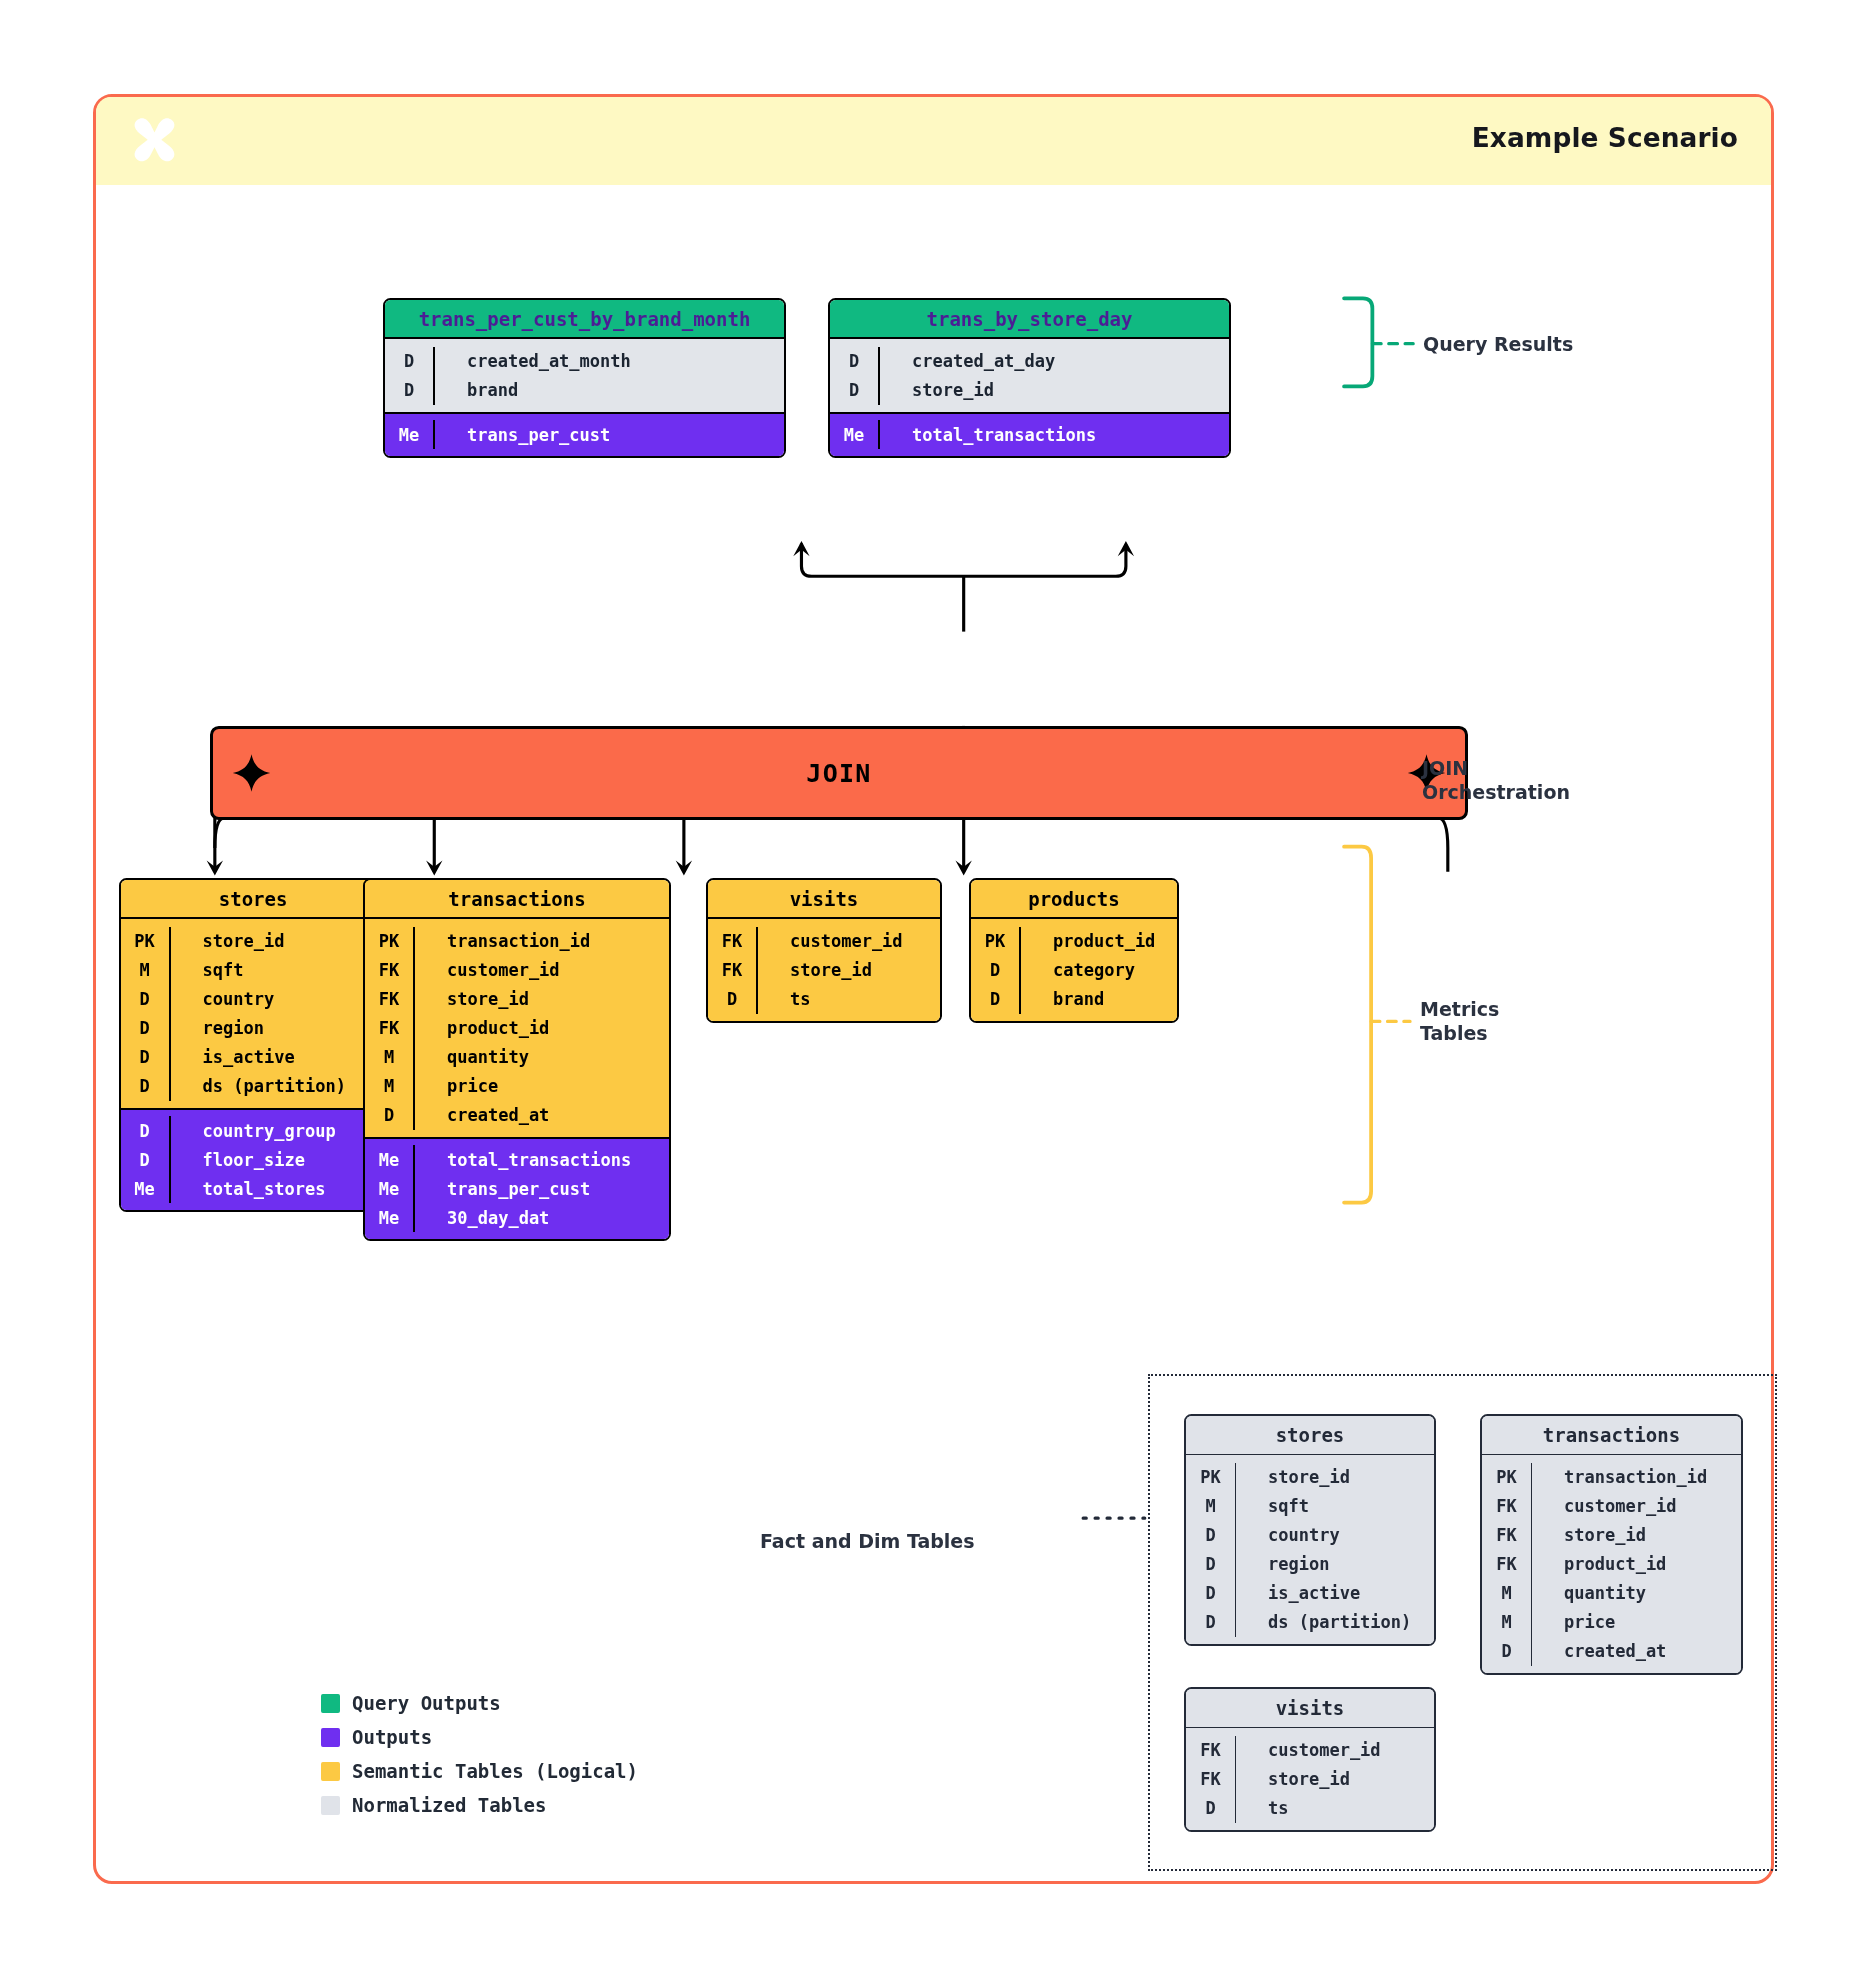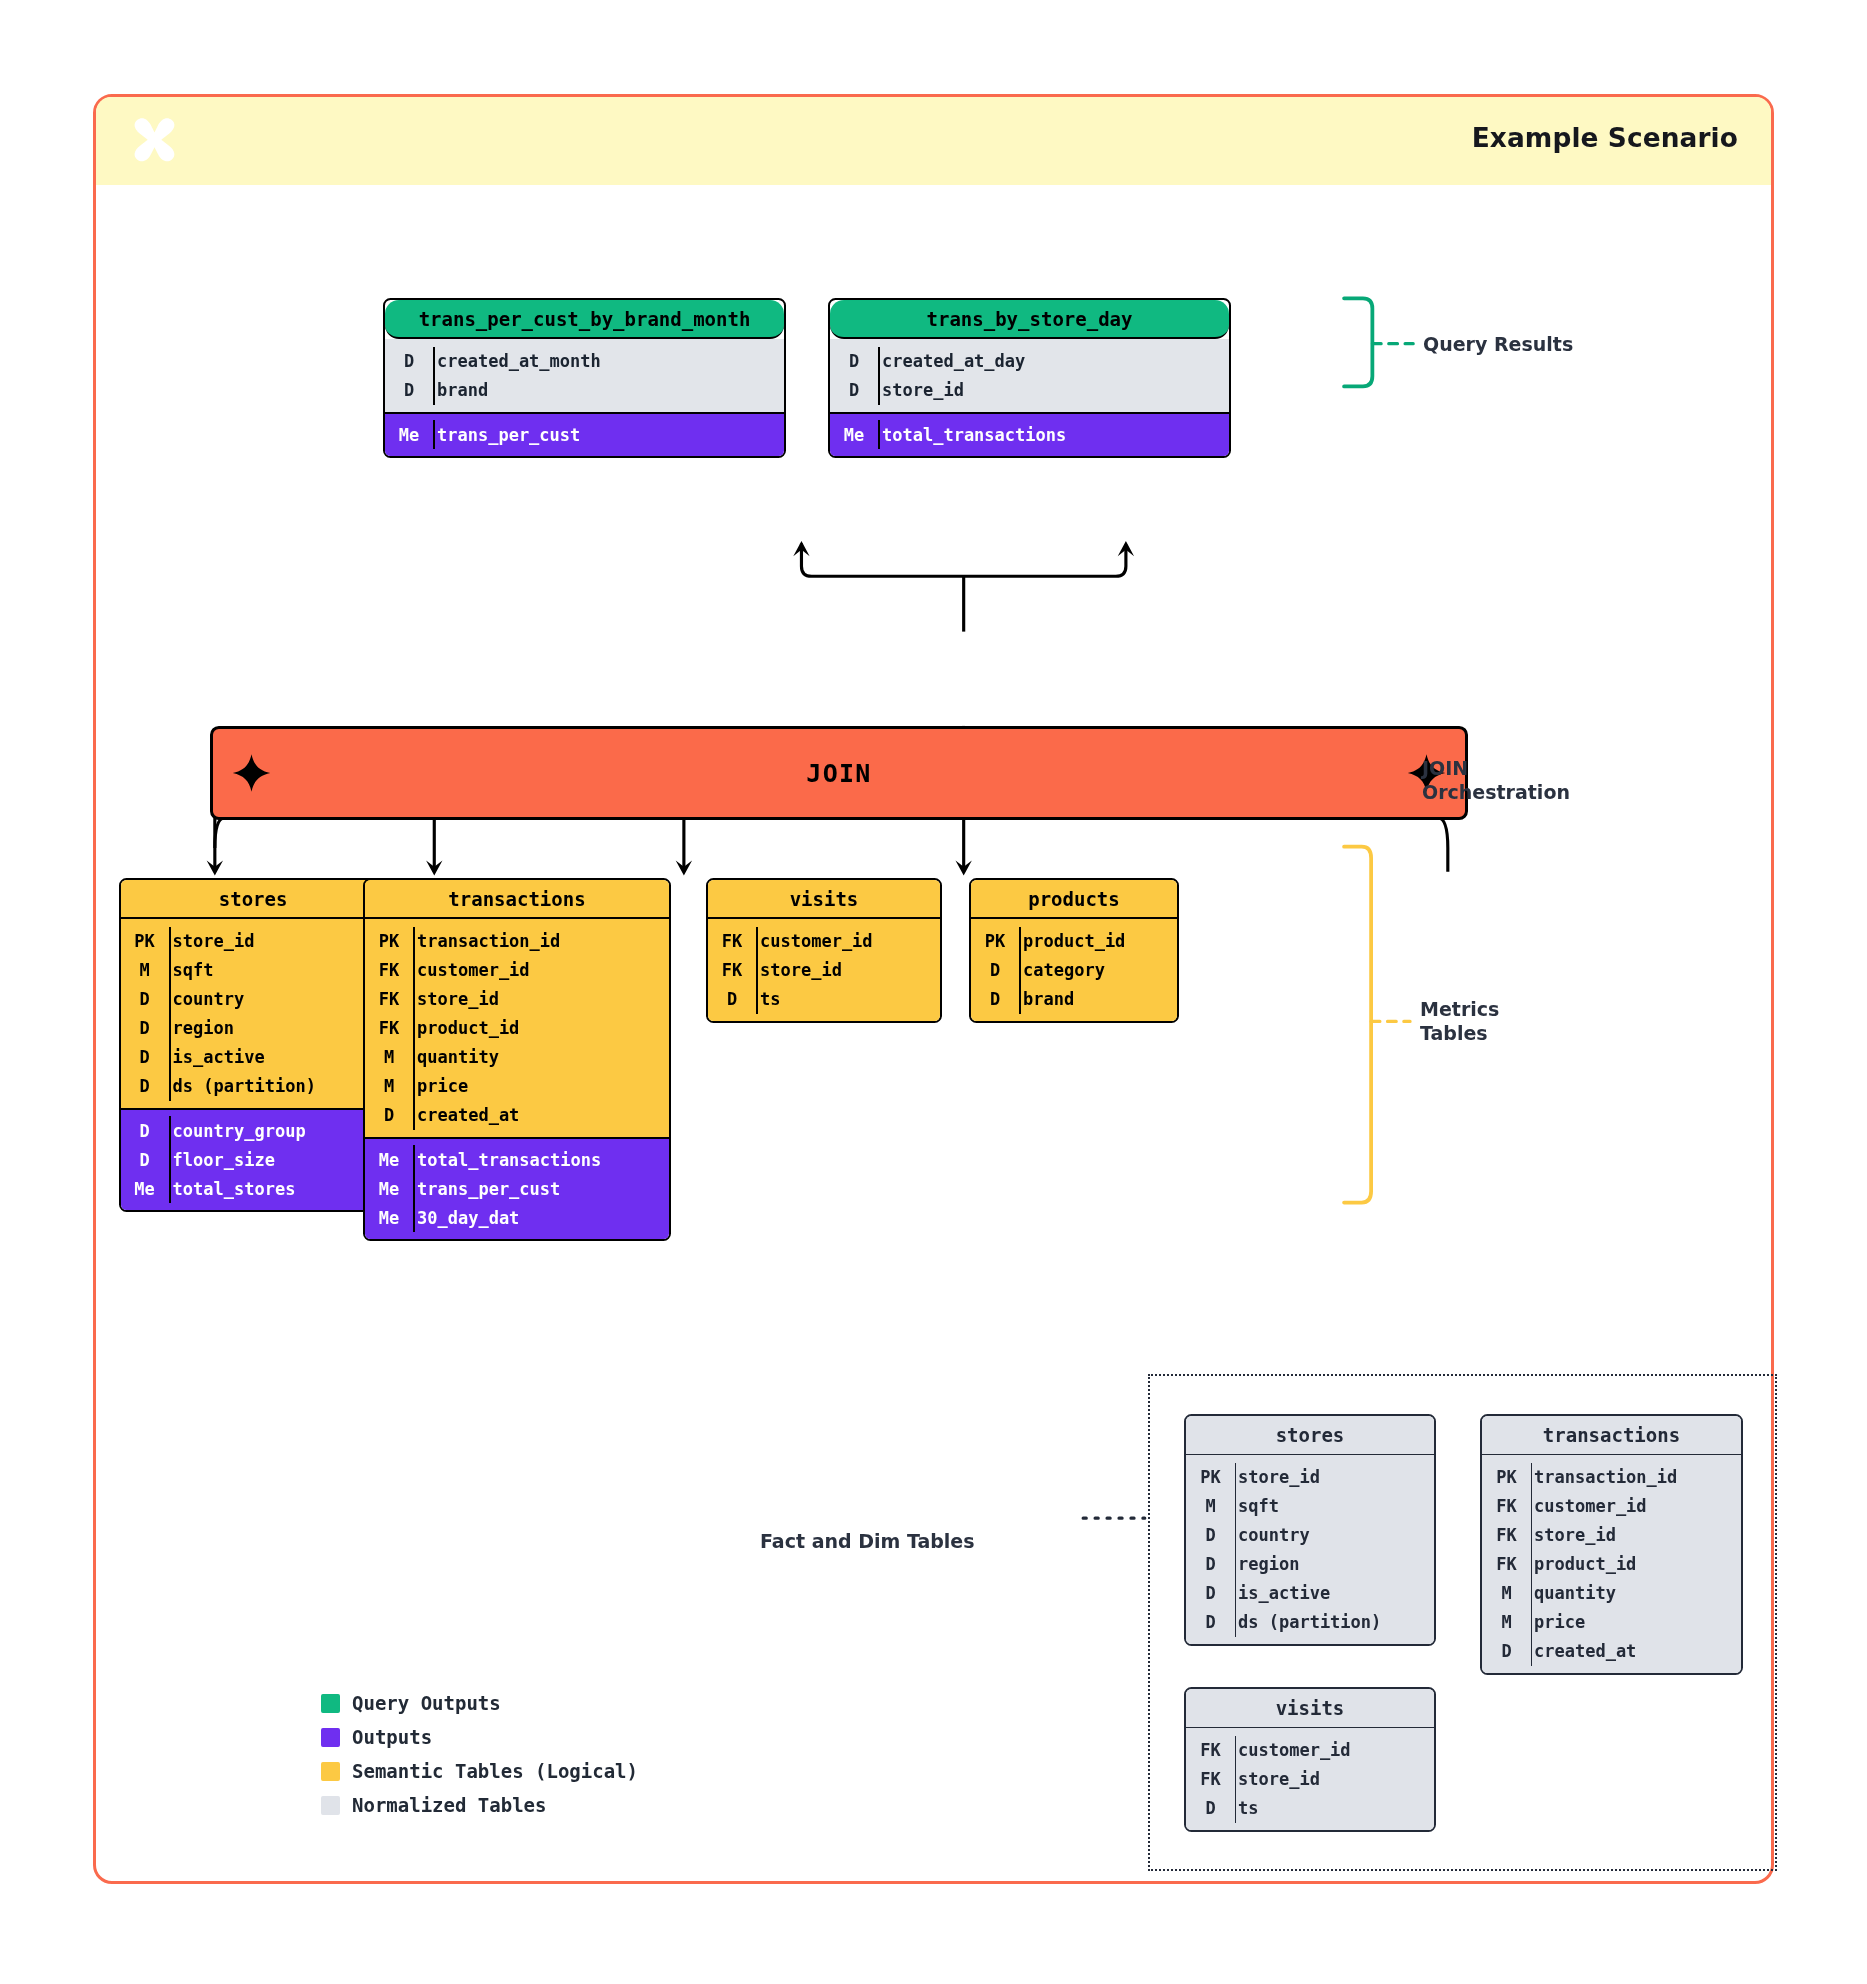--- a/index.html
+++ b/index.html
@@ -15,25 +15,25 @@
         font-weight:bold;font-size:26.4px;color:#16181d;letter-spacing:0.1px;}
 
   
   .tbl{position:absolute;border:2.5px solid #000;border-radius:7.5px;box-sizing:border-box;overflow:hidden;
        font-family:"DejaVu Sans Mono",monospace;}
   .tbl .thead{height:39px;line-height:39px;text-align:center;font-weight:bold;font-size:19px;
        border-bottom:2.5px solid #000;box-sizing:border-box;}
   .tbl .sec{box-sizing:border-box;}
   .tbl .row{display:flex;align-items:center;height:29px;font-size:17px;font-weight:bold;}
   .tbl .row .k{width:50px;flex:0 0 50px;text-align:center;box-sizing:border-box;}
-  .tbl .row .v{flex:1 1 auto;padding-left:2px;white-space:pre;}
+  .tbl .row .v{flex:1 1 auto;padding-left:32px;white-space:pre;}
   .tbl .sec.has-div .row .k{border-right:2.5px solid #000;height:100%;display:flex;align-items:center;justify-content:center;}
 
   
-  .green .thead{background:#10b981;color:#000000;border-radius:14px;}
+  .green .thead{background:#10b981;color:#4c1d95;}
   .grey-body{background:#e2e5ea;color:#1b2431;}
   .purple-body{background:#6f2ff0;color:#ffffff;}
   .yellow-head{background:#fcc943;color:#000;}
   .yellow-body{background:#fcc943;color:#000;}
   .norm .thead{background:#e0e3e9;color:#232a38;border-bottom:1.9px solid #232a38;}
   .norm{border:2.5px solid #232a38;}
   .norm .grey-body{background:#e0e3e9;color:#232a38;}
   .norm .sec.has-div .row .k{border-right:1.9px solid #232a38;}
   .divline{border-top:2.5px solid #000;}
 

